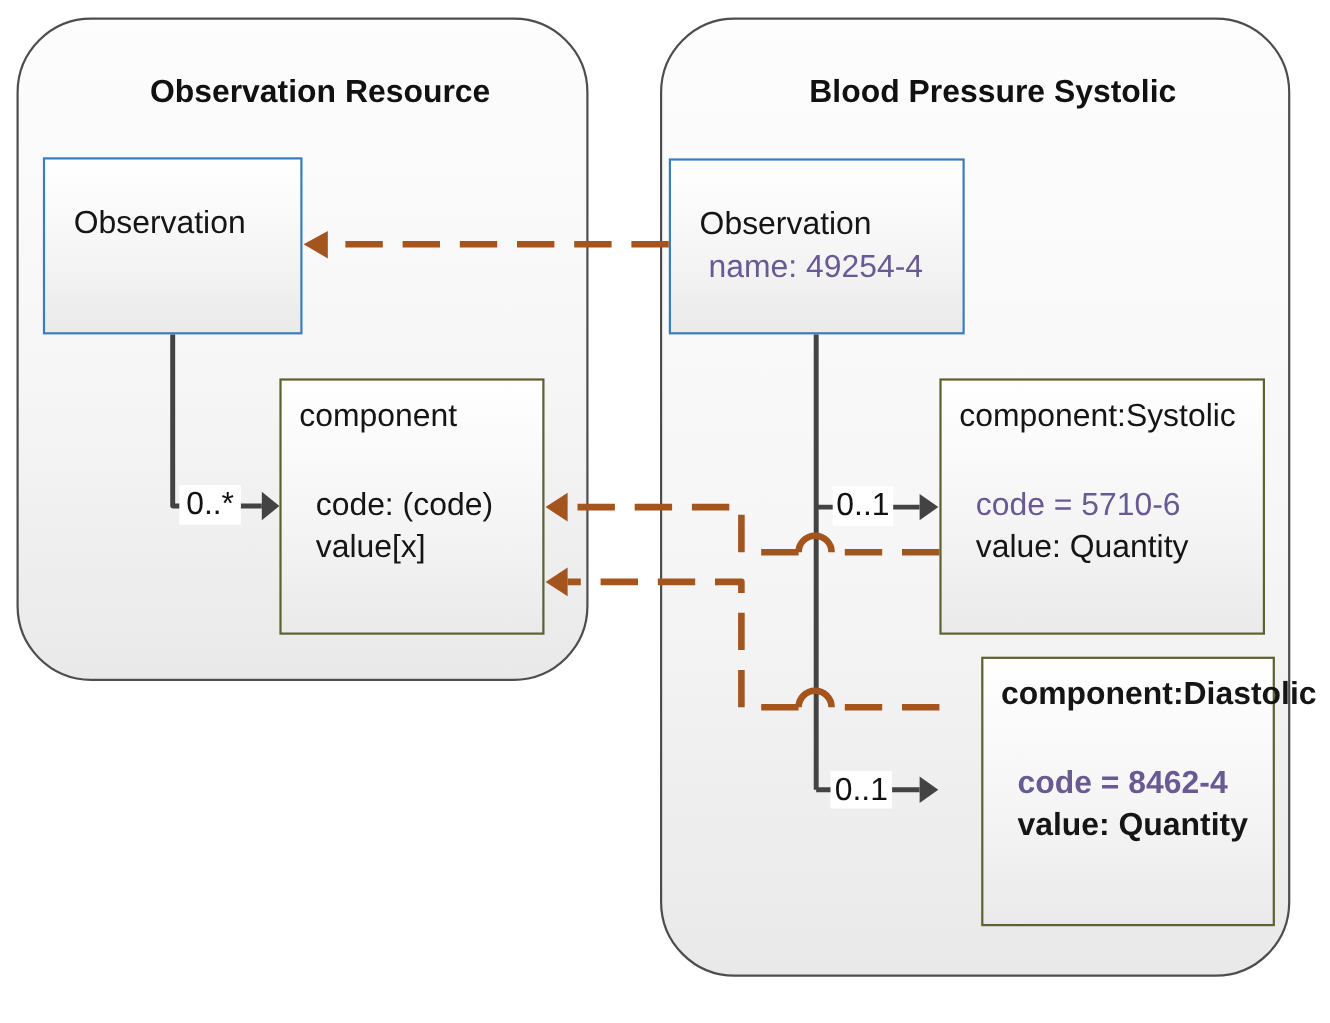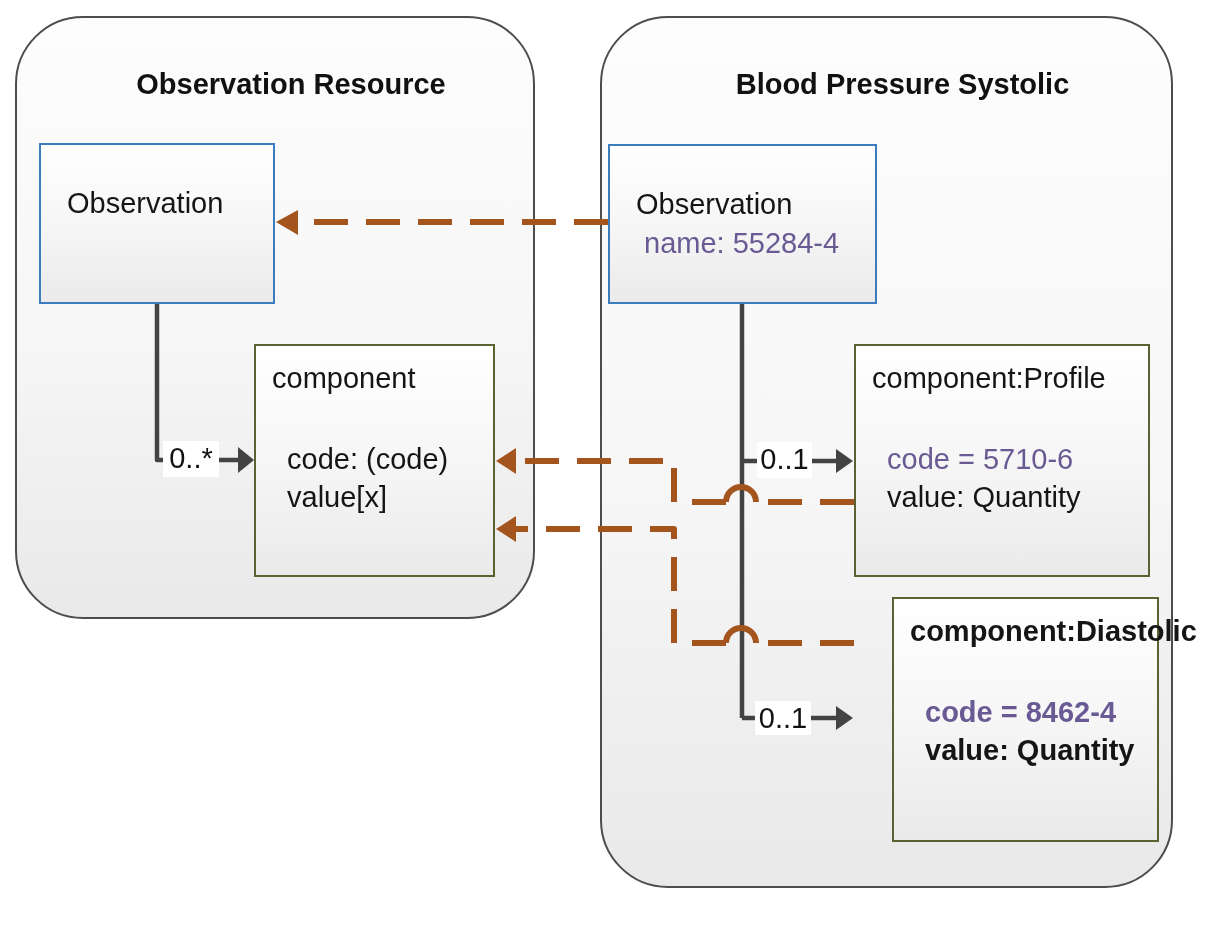--- a/index.html
+++ b/index.html
@@ -101,25 +101,25 @@
   </div>
 
   <div class="node olive comp" id="box-comp-left">
     <div class="tline l1">component</div>
     <div class="tline l2">code: (code)</div>
     <div class="tline l3">value[x]</div>
   </div>
 
   <div class="node blue obs" id="box-obs-right">
     <div class="tline l1">Observation</div>
-    <div class="tline l2 purple">name: 55284-4</div>
+    <div class="tline l2 purple">name: 49254-4</div>
   </div>
 
   <div class="node olive comp" id="box-systolic">
-    <div class="tline l1">component:Profile</div>
+    <div class="tline l1">component:Systolic</div>
     <div class="tline l2 purple">code = 5710-6</div>
     <div class="tline l3">value: Quantity</div>
   </div>
 
   <div class="node olive comp" id="box-diastolic">
     <div class="tline l1">component:Diastolic</div>
     <div class="tline l2 purple">code = 8462-4</div>
     <div class="tline l3">value: Quantity</div>
   </div>
 

